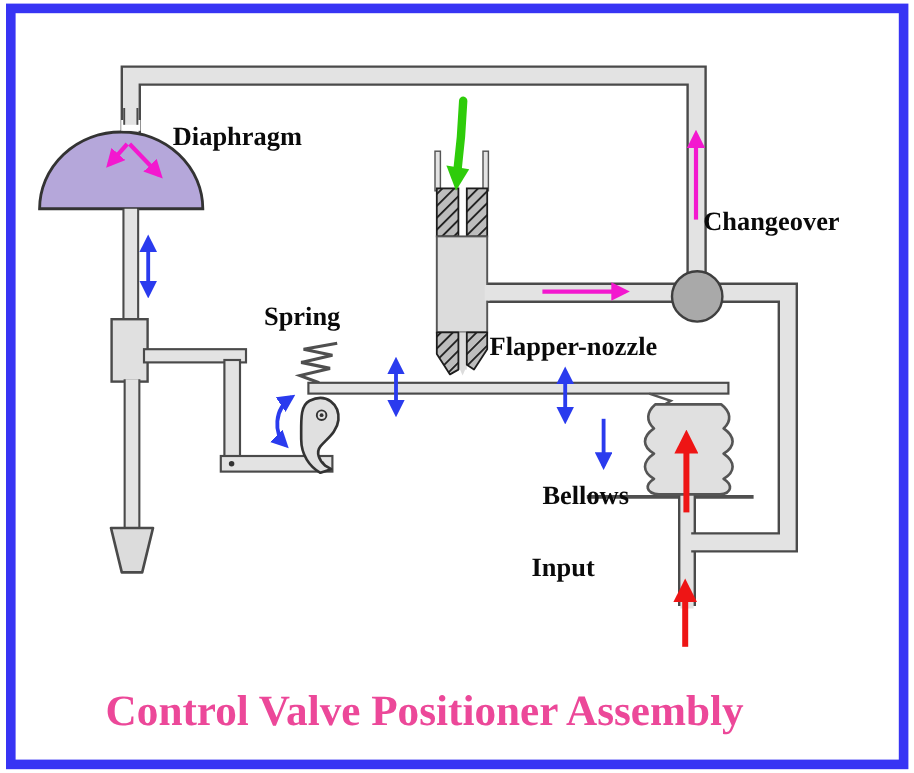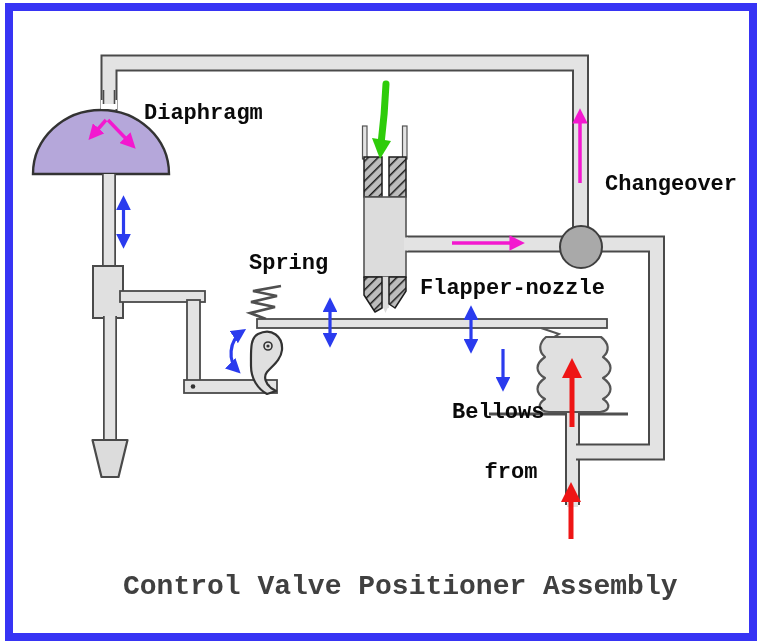--- a/index.html
+++ b/index.html
@@ -1,41 +1,40 @@
 <!DOCTYPE html>
 <html><head>
 <meta charset="utf-8">
 <style>
   html,body{margin:0;padding:0;background:#ffffff;}
   .stage{
     position:relative;
     width:762px;height:644px;
     background:#ffffff;
     overflow:hidden;
-    font-family:Liberation Mono, monospace;
+    font-family:Liberation Serif, serif;
   }
   .stage svg{position:absolute;left:0;top:0;}
   .lbl{
     position:absolute;
     font-weight:bold;
     font-size:22px;
     color:#0a0a0a;
     white-space:nowrap;
     line-height:1.18;
   }
   .lbl .line{display:block;}
-  .lbl.center{text-align:center;white-space:normal;}
+  .lbl.center{text-align:left;white-space:normal;}
   .title{
     position:absolute;
     left:88px;top:571px;
     font-weight:bold;
-    font-size:28px;
-    color:#404040;
+    font-size:36px;
+    color:#ec4899;
     white-space:nowrap;
-    margin-left:35px;
   }
 </style>
 </head>
 <body>
 
 <div class="stage">
 
   <svg width="762" height="644" viewBox="0 0 762 644">
     <defs>
       <pattern id="hatch" width="7" height="7" patternUnits="userSpaceOnUse" patternTransform="rotate(45)">
@@ -171,30 +170,30 @@
       <path d="M471,309 L471,350" fill="none" stroke="#2a3bee" stroke-width="3.2" marker-start="url(#mB)" marker-end="url(#mB)"></path>
       <path d="M503,349 L503,388" fill="none" stroke="#2a3bee" stroke-width="3.2" marker-end="url(#mB)"></path>
       <path d="M243,331 C228,341 228,361 238,371" fill="none" stroke="#2a3bee" stroke-width="3.2" marker-start="url(#mB)" marker-end="url(#mB)"></path>
     </g>
 
     <rect x="9" y="7" width="744" height="630" fill="none" stroke="#3734f4" stroke-width="8"></rect>
   </svg>
 
   <div class="lbl" style="left:144px;top:101px;">Diaphragm</div>
 
-  <div class="lbl" style="left:220px;top:251px;margin-left:29px;">Spring</div>
+  <div class="lbl" style="left:220px;top:251px;">Spring</div>
 
   <div class="lbl center" style="left:586px;top:170px;width:170px;line-height:29px;">
     <span class="line">Changeover</span>
   </div>
 
-  <div class="lbl" style="left:420px;top:276px;text-align:right;">Flapper-nozzle</div>
+  <div class="lbl" style="left:408px;top:276px;text-align:right;">Flapper-nozzle</div>
 
 
   <div class="lbl" style="left:452px;top:400px;">Bellows</div>
 
   <div class="lbl center" style="left:443px;top:458px;width:136px;line-height:30px;">
-    <span class="line">from</span>
+    <span class="line">Input</span>
   </div>
 
   <div class="title">Control Valve Positioner Assembly</div>
 
 </div>
 
 </body></html>

